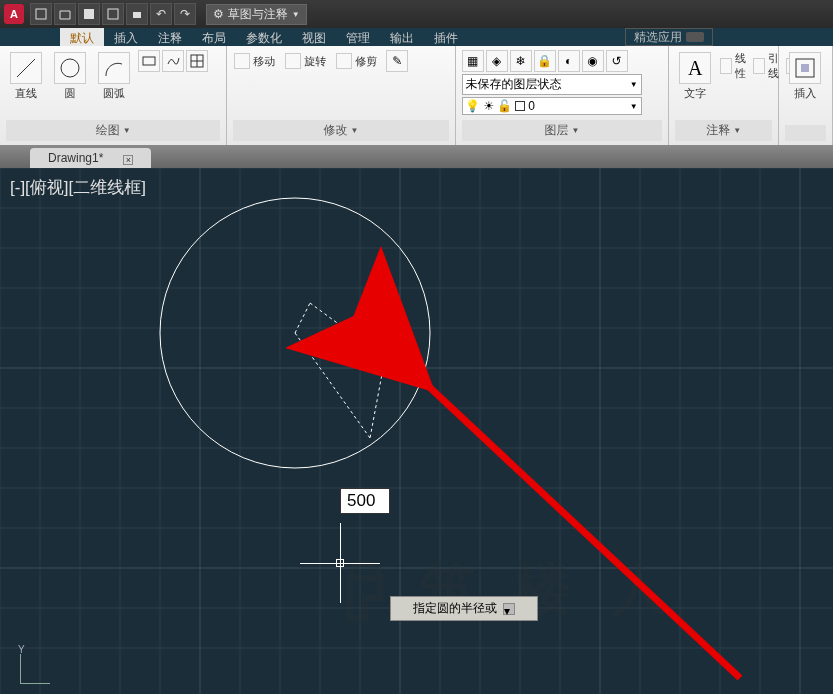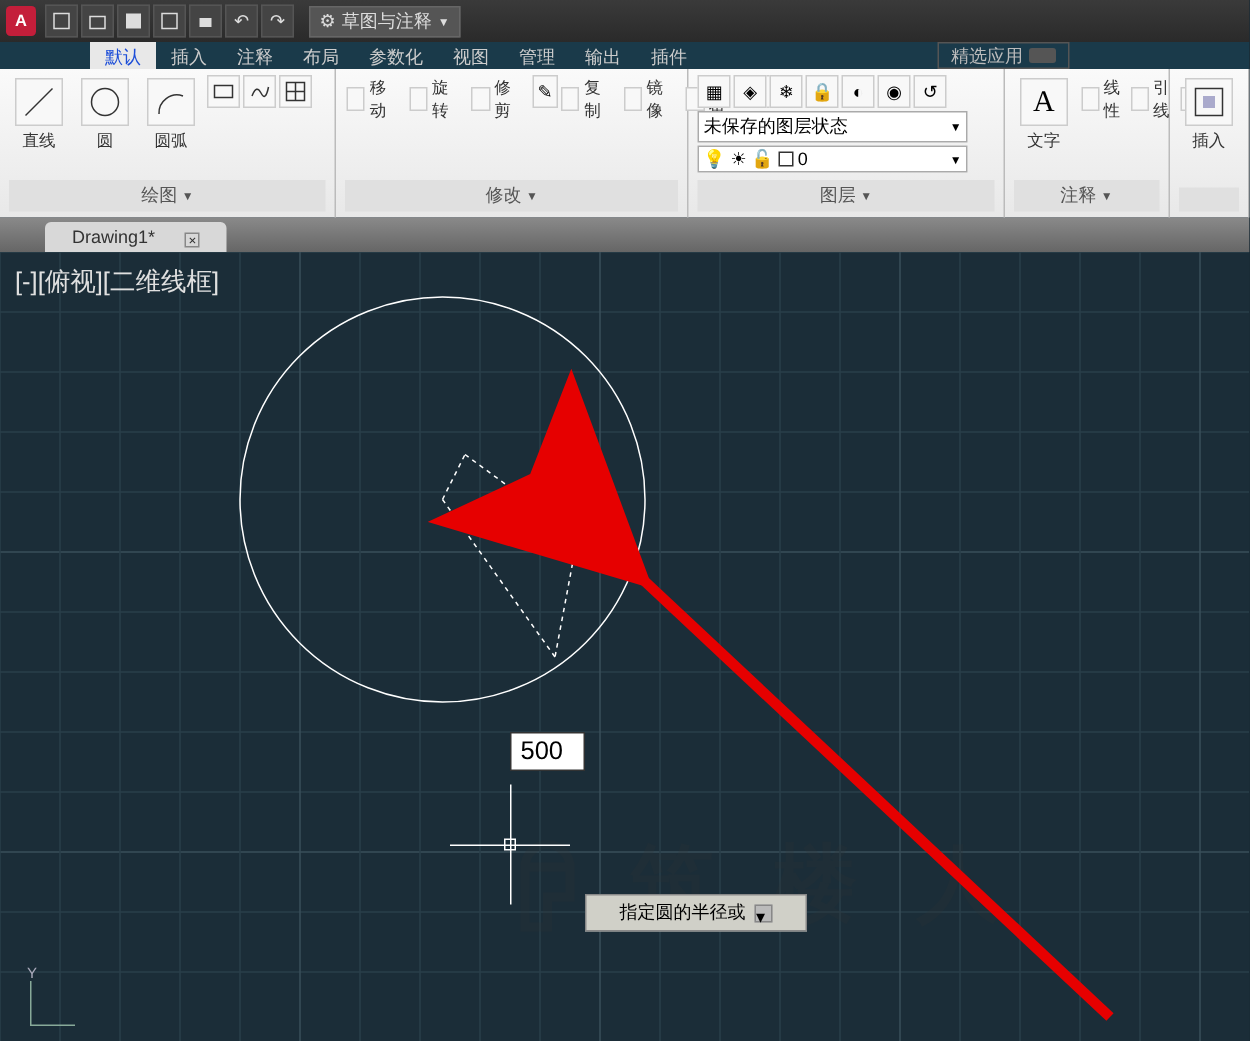--- a/index.html
+++ b/index.html
@@ -4,21 +4,21 @@
 <style>
 *{margin:0;padding:0;box-sizing:border-box;font-family:"Microsoft YaHei",sans-serif;font-size:12px}
 body{width:833px;height:694px;background:#1a2a33;overflow:hidden;position:relative}
 .titlebar{height:28px;background:linear-gradient(#3a3a3a,#2a2a2a);display:flex;align-items:center;padding-left:4px}
 .app-icon{width:20px;height:20px;background:#c41e3a;border-radius:3px;color:#fff;font-weight:bold;text-align:center;line-height:20px;font-size:11px}
 .qat{display:flex;margin-left:6px;gap:2px}
 .qat-btn{width:22px;height:22px;background:#444;border:1px solid #555;display:flex;align-items:center;justify-content:center;color:#ddd;cursor:pointer}
 .ws-sel{margin-left:10px;background:#555;border:1px solid #666;color:#ddd;padding:1px 6px;display:flex;align-items:center;gap:4px}
 .menubar{height:18px;background:#1a3a4a;display:flex;padding-left:60px}
 .menu-item{color:#ccc;padding:2px 10px;cursor:pointer}
-.menu-item.active{background:#e8e8e8;color:#1d4ed8}
+.menu-item.active{background:#e8e8e8;color:#a16207}
 .featured{margin-left:auto;margin-right:120px;color:#bbb;padding:2px 8px;border:1px solid #555;display:flex;align-items:center;gap:4px}
 .ribbon{height:100px;background:linear-gradient(#fafafa,#e8e8e8);border-bottom:1px solid #888;display:flex}
 .panel{border-right:1px solid #bbb;display:flex;flex-direction:column;padding:4px 6px;position:relative}
 .panel-body{flex:1;display:flex;gap:4px;align-items:flex-start}
 .panel-title{text-align:center;color:#555;font-size:11px;padding:2px;background:#e0e0e0;display:flex;align-items:center;justify-content:center;gap:3px}
 .big-btn{display:flex;flex-direction:column;align-items:center;gap:2px;padding:2px 4px;cursor:pointer}
 .big-btn .ic{width:32px;height:32px;background:#f8f8f8;border:1px solid #ccc;display:flex;align-items:center;justify-content:center}
 .big-btn .lb{color:#333;font-size:11px}
 .sm-col{display:flex;flex-direction:row;gap:2px}
 .sm-btn{width:22px;height:22px;background:#f8f8f8;border:1px solid #ccc;display:flex;align-items:center;justify-content:center;cursor:pointer}
@@ -162,50 +162,35 @@
           </div>
       </div>
     </div>
     <div class="panel-title">
         <span>绘图</span>
         <span class="dd-arrow">▼</span>
       </div>
   </div>
 
   <div class="panel" style="width:235px">
-    <div class="panel-body" style="flex-direction:row;gap:1px">
+    <div class="panel-body" style="flex-direction:column;gap:1px">
       <div style="display:flex;gap:8px">
         <div class="sm-row">
             <div class="ic"></div>
             <div class="tx">移动</div>
           </div>
         <div class="sm-row">
             <div class="ic"></div>
             <div class="tx">旋转</div>
           </div>
         <div class="sm-row">
             <div class="ic"></div>
             <div class="tx">修剪</div>
           </div>
         <div class="sm-btn">✎</div>
-      </div>
-      <div style="display:flex;gap:8px">
-        <div class="sm-row">
-            <div class="ic"></div>
-            <div class="tx">复制</div>
-          </div>
-        <div class="sm-row">
-            <div class="ic"></div>
-            <div class="tx">镜像</div>
-          </div>
-        <div class="sm-row">
-            <div class="ic"></div>
-            <div class="tx">圆角</div>
-          </div>
-        <div class="sm-btn">✂</div>
       </div>
     </div>
     <div class="panel-title">
         <span>修改</span>
         <span class="dd-arrow">▼</span>
       </div>
   </div>
 
   <div class="panel" style="width:220px">
     <div class="panel-body" style="flex-direction:column;gap:2px">

